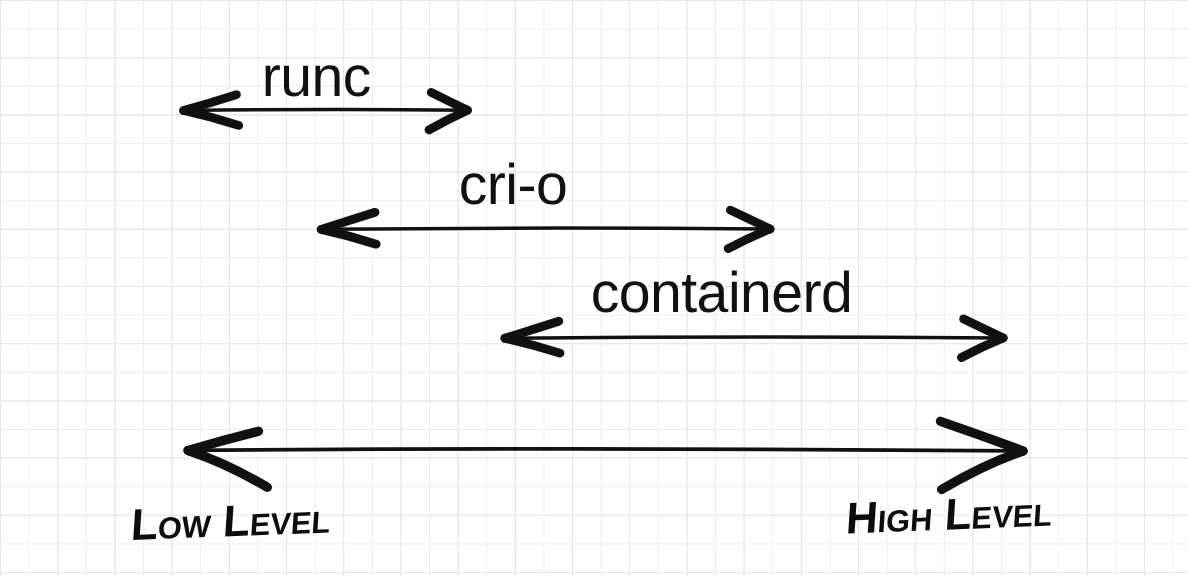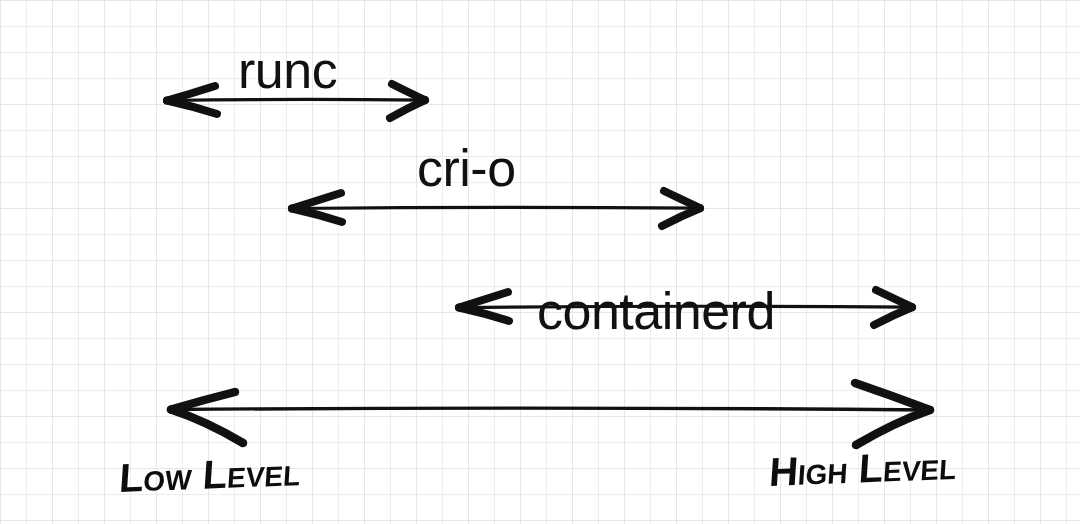--- a/index.html
+++ b/index.html
@@ -98,19 +98,19 @@
       <path d="M 171 409.5 Q 206 421 243 443" fill="none" stroke="#111111" stroke-width="8.5" stroke-linecap="round"></path>
       <path d="M 855 383 Q 893 396 930 410" fill="none" stroke="#111111" stroke-width="8.5" stroke-linecap="round"></path>
       <path d="M 930 410 Q 895 422 856 445" fill="none" stroke="#111111" stroke-width="8.5" stroke-linecap="round"></path>
     </g>
   </svg>
 
   <div class="scale-label" style="left:238px; top:44px;">runc</div>
 
   <div class="scale-label" style="left:417px; top:142px;">cri-o</div>
 
-  <div class="scale-label" style="left:537px; top:241px;margin-top:44px;">containerd</div>
+  <div class="scale-label" style="left:537px; top:241px;">containerd</div>
 
   <div class="axis-label" style="left:118px; top:458px;">Low Level</div>
 
   <div class="axis-label" style="left:768px; top:452px;">High Level</div>
 
 </div>
 
 </body></html>

